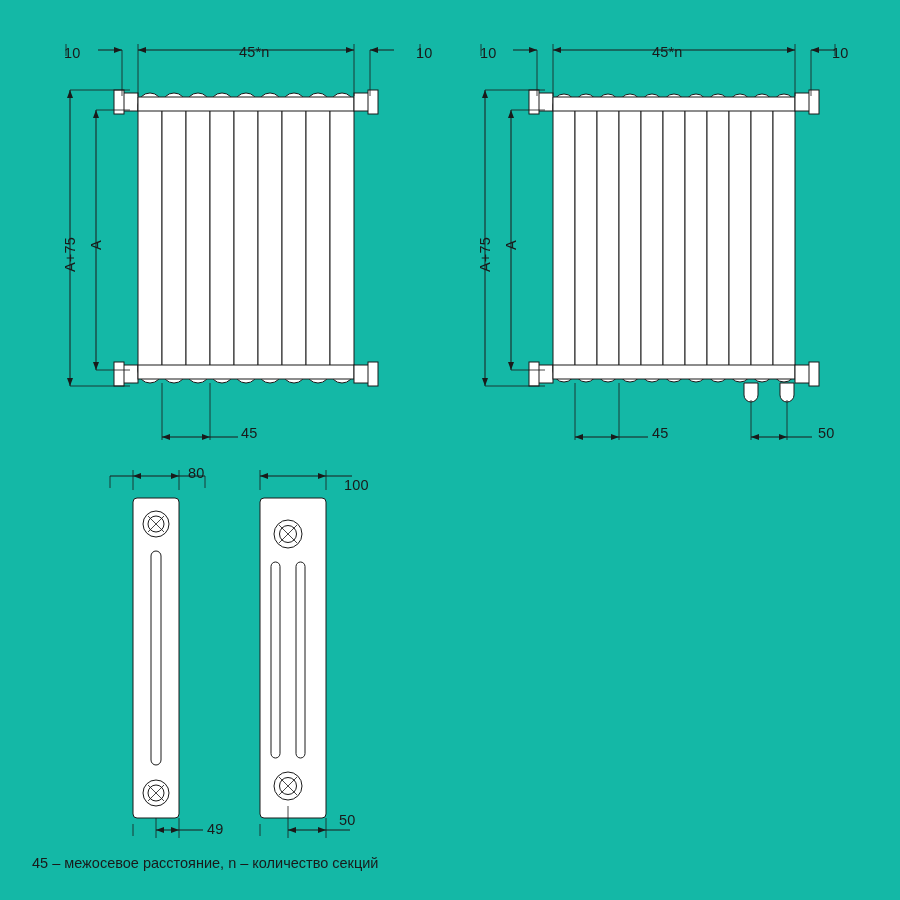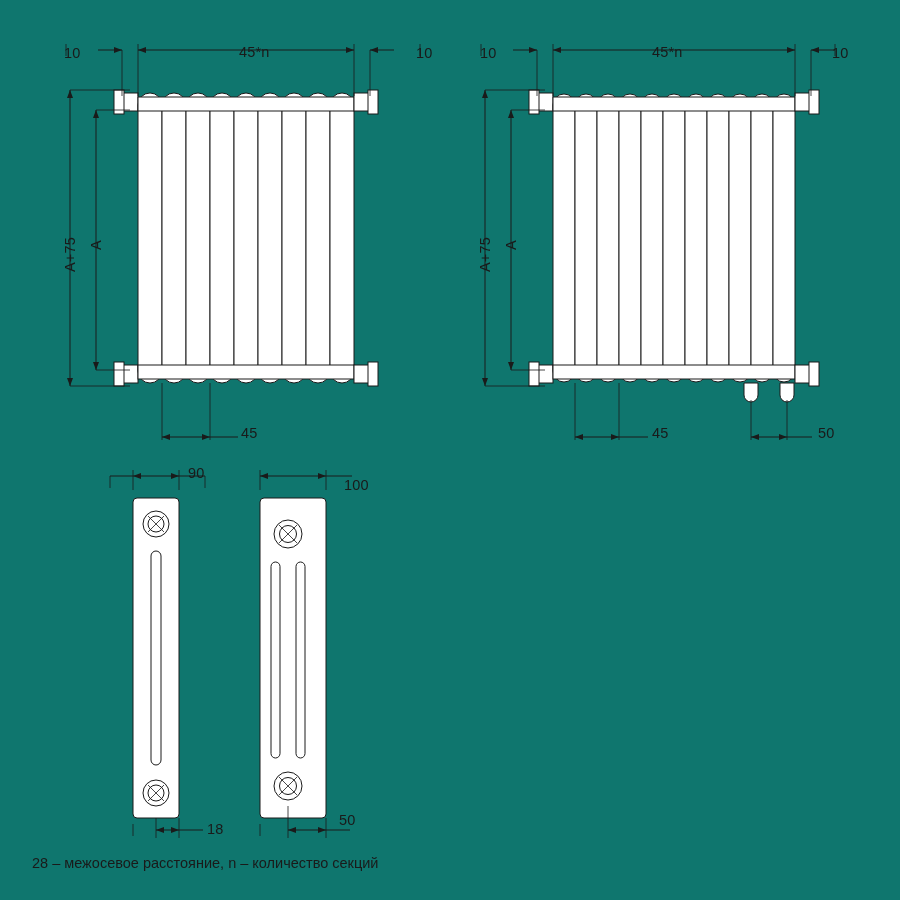--- a/index.html
+++ b/index.html
@@ -7,21 +7,21 @@
     margin: 0; padding: 0;
     width: 900px; height: 900px;
     background: #ffffff;
     font-family: "Liberation Sans", sans-serif;
     color: #1a1a1a;
     overflow: hidden;
   }
   #root {
     position: relative;
     width: 900px; height: 900px;
-    background: #0f766e;
+    background: #14b8a6;
   }
   svg.drawing {
     position: absolute;
     left: 0; top: 0;
     width: 900px; height: 900px;
   }
   .dim-label {
     position: absolute;
     font-size: 14.5px;
     color: #1a1a1a;
@@ -230,21 +230,21 @@
   <span class="dim-label" style="left:241px; top:425px;">45</span>
 
   <span class="dim-label" style="left:480px; top:45px;">10</span>
   <span class="dim-label" style="left:652px; top:44px;">45*n</span>
   <span class="dim-label" style="left:832px; top:45px;">10</span>
   <span class="dim-label vert" style="left:477px; top:272px;">A+75</span>
   <span class="dim-label vert" style="left:503px; top:250px;">A</span>
   <span class="dim-label" style="left:652px; top:425px;">45</span>
   <span class="dim-label" style="left:818px; top:425px;">50</span>
 
-  <span class="dim-label" style="left:188px; top:465px;">90</span>
-  <span class="dim-label" style="left:207px; top:821px;">18</span>
+  <span class="dim-label" style="left:188px; top:465px;">80</span>
+  <span class="dim-label" style="left:207px; top:821px;">49</span>
 
   <span class="dim-label" style="left:334px; top:477px;margin-left:10px;">100</span>
   <span class="dim-label" style="left:339px; top:812px;">50</span>
 
-  <div class="caption">28 – межосевое расстояние, n – количество секций</div>
+  <div class="caption">45 – межосевое расстояние, n – количество секций</div>
 
 </div>
 
 </body></html>

